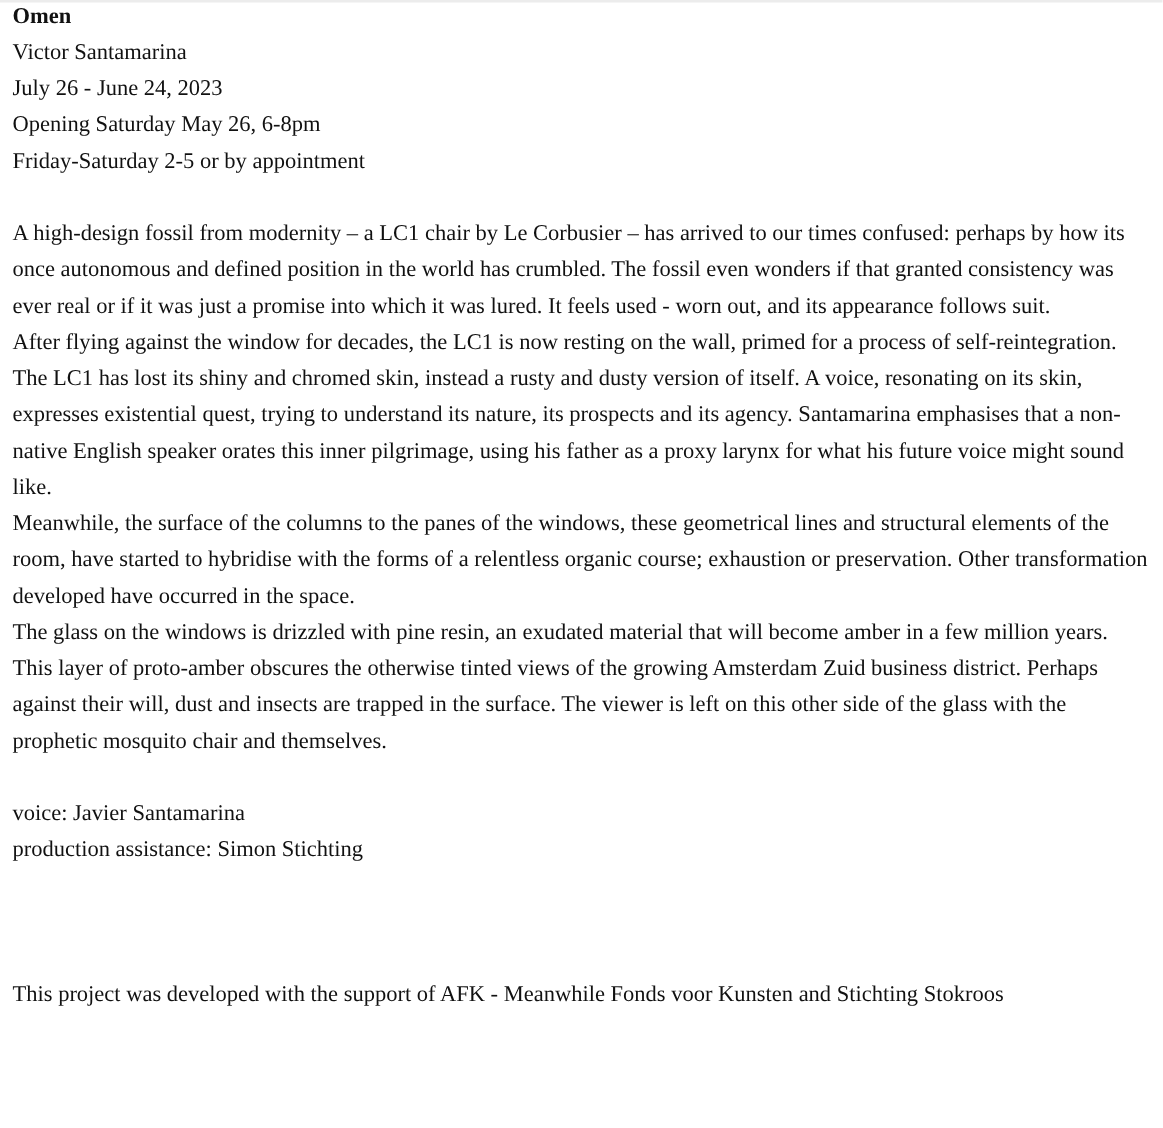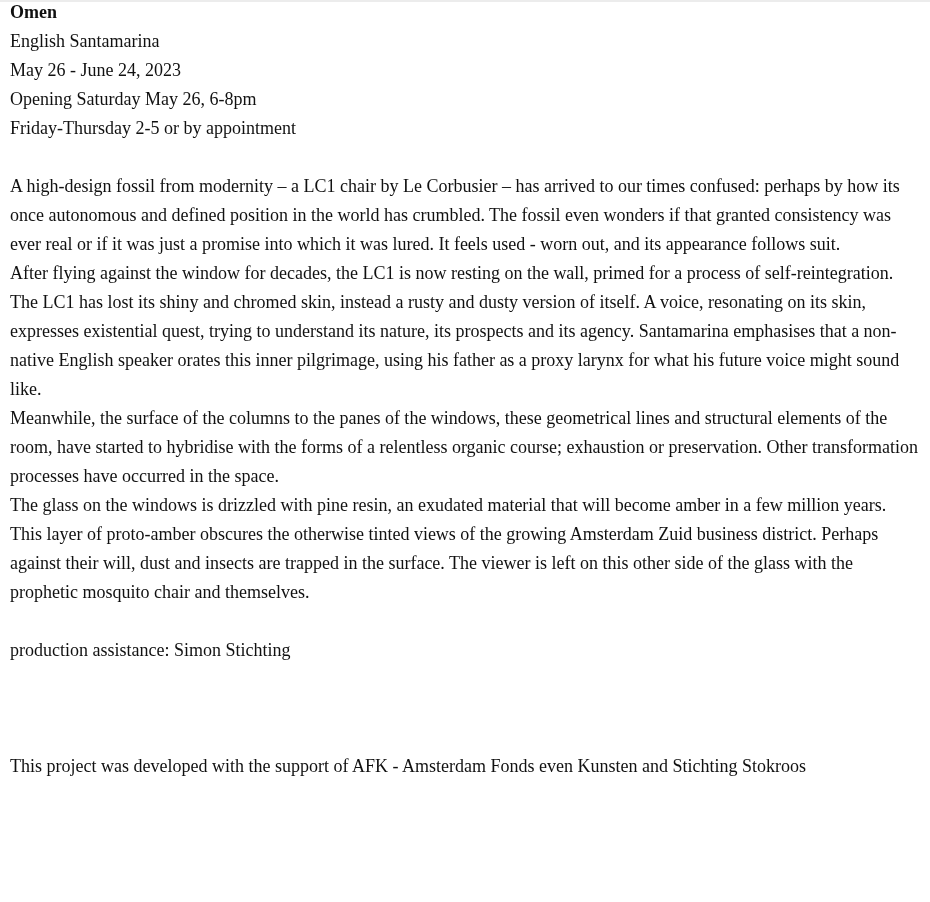--- a/index.html
+++ b/index.html
@@ -14,26 +14,27 @@
     .title { font-weight: bold; margin-top: -4px; }
     .gap { height: 29px; }
     .big-gap { height: 87px; }
     p { margin: 0; }
   </style>
 </head>
 <body>
 
 <div class="wrap">
   <p class="title">Omen</p>
-  <p>English Santamarina</p>
-  <p>May 26 - June 24, 2023</p>
+  <p>Victor Santamarina</p>
+  <p>July 26 - June 24, 2023</p>
   <p>Opening Saturday May 26, 6-8pm</p>
-  <p>Friday-Thursday 2-5 or by appointment</p>
+  <p>Friday-Saturday 2-5 or by appointment</p>
   <div class="gap"></div>
   <p>A high-design fossil from modernity – a LC1 chair by Le Corbusier – has arrived to our times confused: perhaps by how its once autonomous and defined position in the world has crumbled. The fossil even wonders if that granted consistency was ever real or if it was just a promise into which it was lured. It feels used - worn out, and its appearance follows suit.</p>
   <p>After flying against the window for decades, the LC1 is now resting on the wall, primed for a process of self-reintegration. The LC1 has lost its shiny and chromed skin, instead a rusty and dusty version of itself. A voice, resonating on its skin, expresses existential quest, trying to understand its nature, its prospects and its agency. Santamarina emphasises that a non-native English speaker orates this inner pilgrimage, using his father as a proxy larynx for what his future voice might sound like.</p>
-  <p>Meanwhile, the surface of the columns to the panes of the windows, these geometrical lines and structural elements of the room, have started to hybridise with the forms of a relentless organic course; exhaustion or preservation. Other transformation processes have occurred in the space.</p>
+  <p>Meanwhile, the surface of the columns to the panes of the windows, these geometrical lines and structural elements of the room, have started to hybridise with the forms of a relentless organic course; exhaustion or preservation. Other transformation developed have occurred in the space.</p>
   <p>The glass on the windows is drizzled with pine resin, an exudated material that will become amber in a few million years. This layer of proto-amber obscures the otherwise tinted views of the growing Amsterdam Zuid business district. Perhaps against their will, dust and insects are trapped in the surface. The viewer is left on this other side of the glass with the prophetic mosquito chair and themselves.</p>
   <div class="gap"></div>
+  <p>voice: Javier Santamarina</p>
   <p>production assistance: Simon Stichting</p>
   <div class="big-gap"></div>
-  <p>This project was developed with the support of AFK - Amsterdam Fonds even Kunsten and Stichting Stokroos</p>
+  <p>This project was developed with the support of AFK - Meanwhile Fonds voor Kunsten and Stichting Stokroos</p>
 </div>
 
 </body></html>

